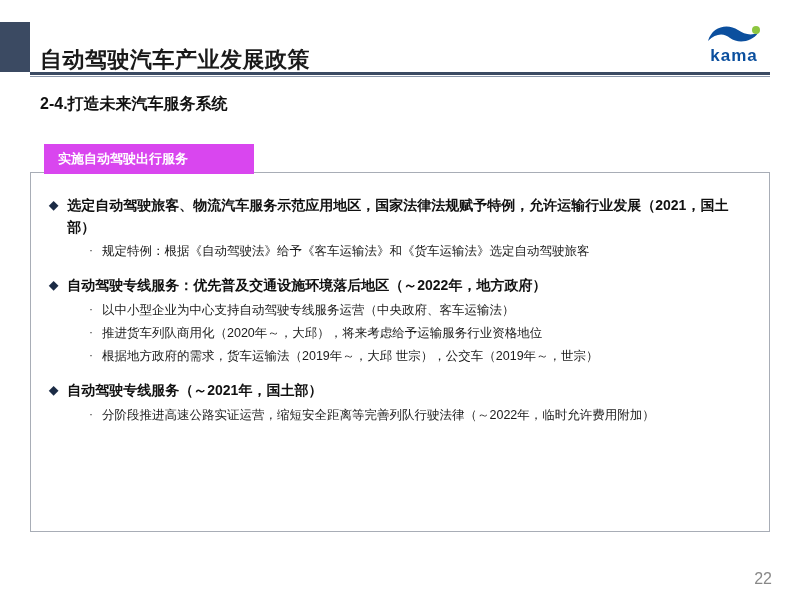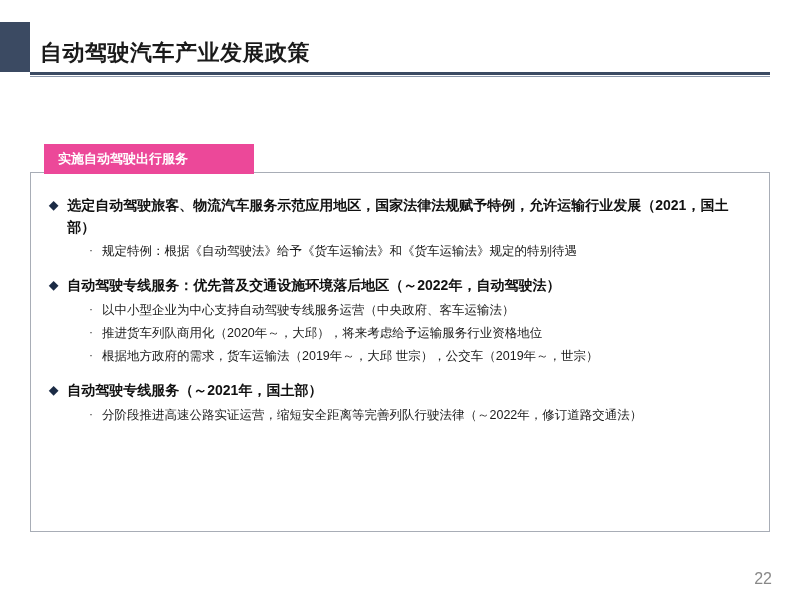--- a/index.html
+++ b/index.html
@@ -23,21 +23,21 @@
     width: 800px; height: 54px;
   }
   .header-bar-left {
     position: absolute;
     left: 0; top: 0;
     width: 30px; height: 50px;
     background: #3b4a62;
   }
   .header-title {
     position: absolute;
-    left: 40px; top: 16px;
+    left: 40px; top: 23px;
     font-size: 22px;
     font-weight: bold;
     color: #1a1a1a;
     letter-spacing: 0.5px;
     white-space: nowrap;
   }
   .header-rule {
     position: absolute;
     left: 30px; top: 50px;
     width: 740px; height: 3px;
@@ -82,21 +82,21 @@
     left: 30px; top: 172px;
     width: 740px; height: 360px;
     border: 1px solid #a8adb6;
     background: #ffffff;
   }
   .panel-tab {
     position: absolute;
     left: 44px; top: 144px;
     min-width: 210px;
     height: 30px;
-    background: #ec4899;
+    background: #d946ef;
     color: #ffffff;
     font-size: 13px;
     font-weight: bold;
     display: flex;
     align-items: center;
     padding: 0 14px;
     white-space: nowrap;
   }
 
   
@@ -154,40 +154,50 @@
 
 <div class="slide">
 
   <div class="header">
     <div class="header-bar-left"></div>
     <div class="header-title">自动驾驶汽车产业发展政策</div>
     <div class="header-rule"></div>
     <div class="header-rule2"></div>
   </div>
 
-
+  <div class="logo">
+    <span>
+      <svg width="64" height="26" viewBox="0 0 64 26">
+        <path d="M6 19 C10 4, 26 1, 36 8 C42 12, 48 14, 56 11 C50 20, 36 22, 28 16 C22 11, 14 11, 6 19 Z" fill="#0b4f9e"></path>
+        <circle cx="54" cy="8" r="4" fill="#8dc63f"></circle>
+      </svg>
+    </span>
+    <div class="logo-text">kama</div>
+  </div>
+
+  <div class="section-title">2-4.打造未来汽车服务系统</div>
 
   <div class="panel">
     <div class="content">
 
       <div class="block">
         <div class="lvl1">
           <span class="dia">◆</span>
           <span class="txt">选定自动驾驶旅客、物流汽车服务示范应用地区，国家法律法规赋予特例，允许运输行业发展（2021，国土部）</span>
         </div>
         <div class="lvl2">
           <span class="dot">·</span>
-          <span class="txt">规定特例：根据《自动驾驶法》给予《货车运输法》和《货车运输法》规定的特别待遇</span>
+          <span class="txt">规定特例：根据《自动驾驶法》给予《客车运输法》和《货车运输法》选定自动驾驶旅客</span>
         </div>
       </div>
 
       <div class="block">
         <div class="lvl1">
           <span class="dia">◆</span>
-          <span class="txt">自动驾驶专线服务：优先普及交通设施环境落后地区（～2022年，自动驾驶法）</span>
+          <span class="txt">自动驾驶专线服务：优先普及交通设施环境落后地区（～2022年，地方政府）</span>
         </div>
         <div class="lvl2">
           <span class="dot">·</span>
           <span class="txt">以中小型企业为中心支持自动驾驶专线服务运营（中央政府、客车运输法）</span>
         </div>
         <div class="lvl2">
           <span class="dot">·</span>
           <span class="txt">推进货车列队商用化（2020年～，大邱），将来考虑给予运输服务行业资格地位</span>
         </div>
         <div class="lvl2">
@@ -196,21 +206,21 @@
         </div>
       </div>
 
       <div class="block">
         <div class="lvl1">
           <span class="dia">◆</span>
           <span class="txt">自动驾驶专线服务（～2021年，国土部）</span>
         </div>
         <div class="lvl2">
           <span class="dot">·</span>
-          <span class="txt">分阶段推进高速公路实证运营，缩短安全距离等完善列队行驶法律（～2022年，修订道路交通法）</span>
+          <span class="txt">分阶段推进高速公路实证运营，缩短安全距离等完善列队行驶法律（～2022年，临时允许费用附加）</span>
         </div>
       </div>
 
     </div>
   </div>
 
   <div class="panel-tab">实施自动驾驶出行服务</div>
 
   <div class="page-num">22</div>
 

